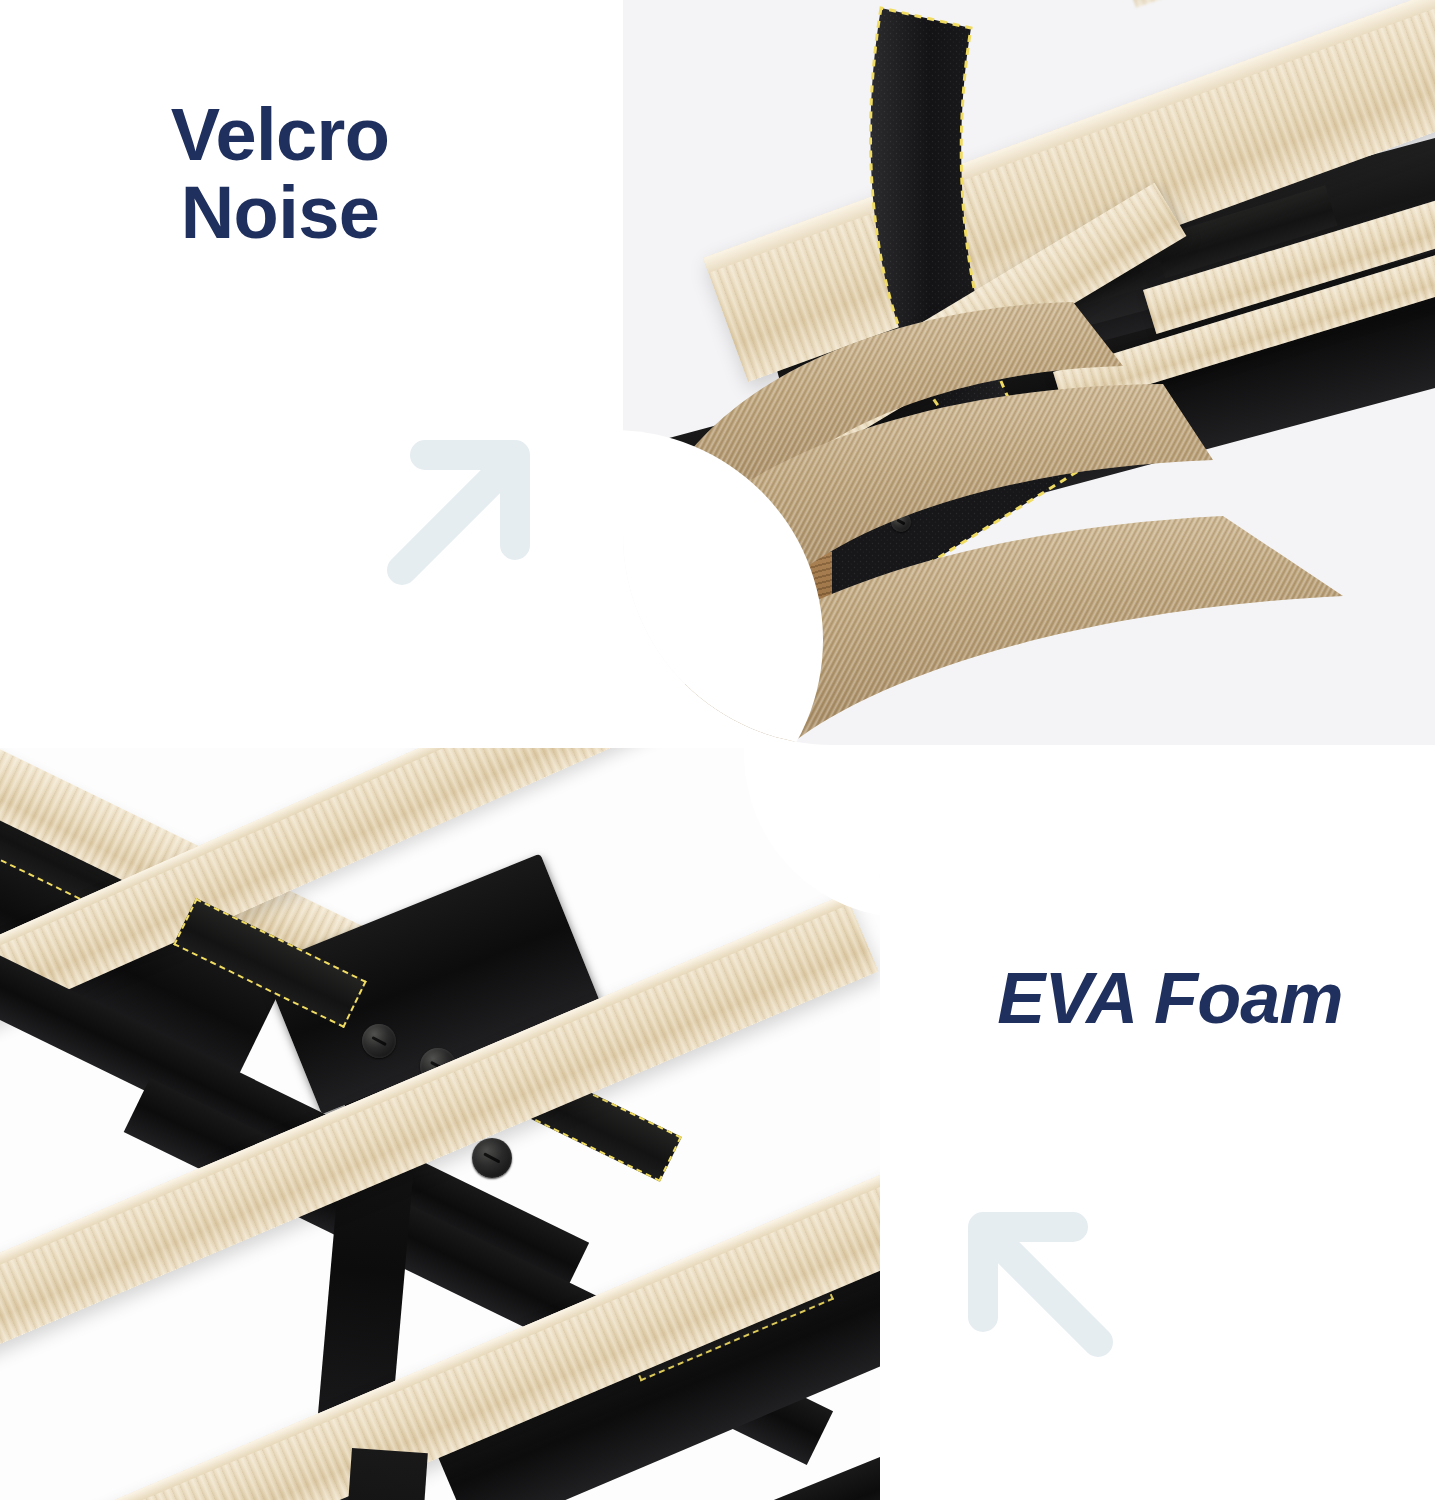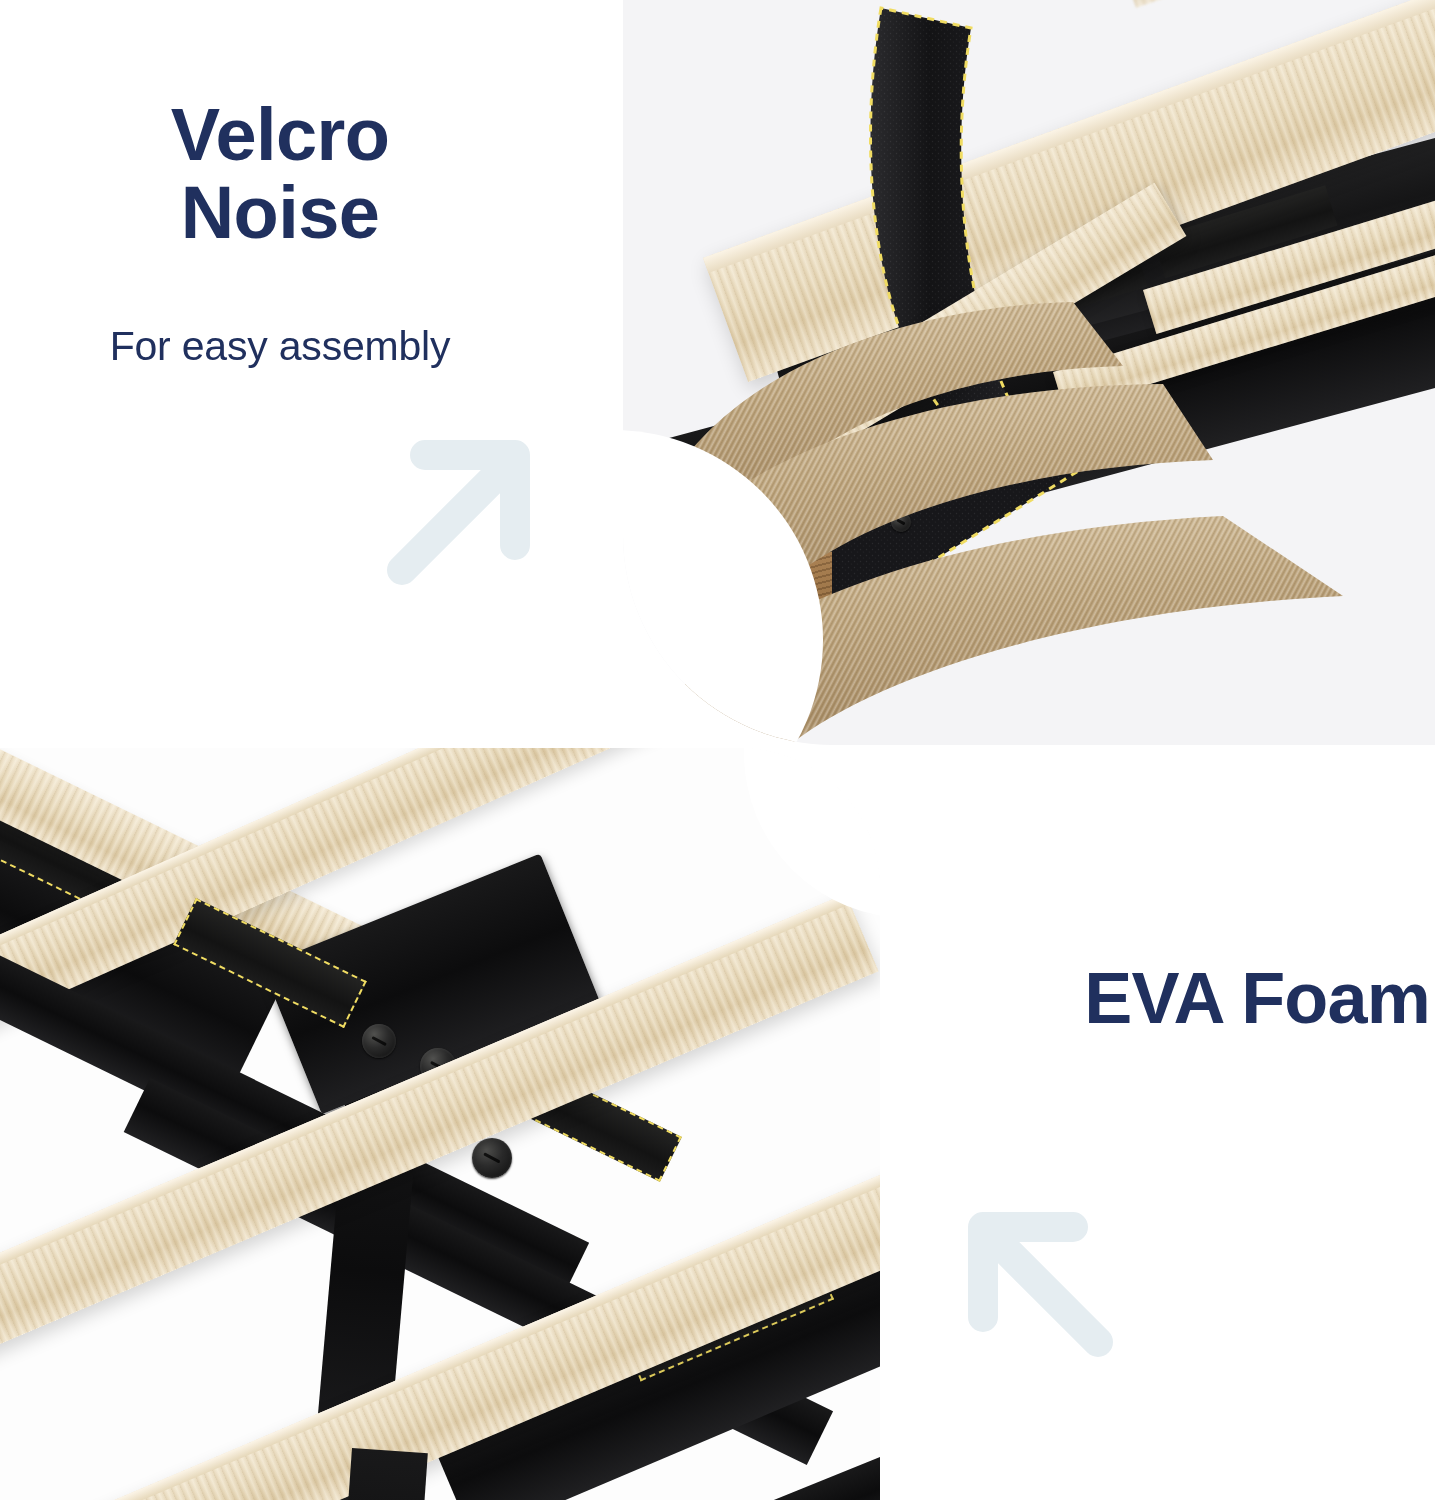--- a/index.html
+++ b/index.html
@@ -39,22 +39,22 @@
 
   .photo-bottom{
     position:absolute;left:0;top:0;width:880px;height:752px;
     background:#fdfdfd;overflow:hidden;
     border-top-right-radius:140px;
   }
 
   .copy-bottom{position:absolute;left:880px;top:0;width:555px;height:752px;background:#ffffff;}
   .copy-bottom .headline{
     position:absolute;left:30px;top:212px;width:520px;
-    text-align:right;color:#20305e;font-weight:700;
-    font-size:72px;line-height:1.06;letter-spacing:-0.8px;
+    text-align:center;color:#20305e;font-weight:700;
+    font-size:72px;line-height:1.06;letter-spacing:-0.8px;font-style:italic;
   }
   .copy-bottom .subline{
     position:absolute;left:32px;top:320px;width:520px;
     text-align:left;color:#20305e;font-weight:400;
     font-size:41px;line-height:1.2;letter-spacing:-0.2px;
   }
 
   
   .ph{position:absolute;}
   .wood{
@@ -85,21 +85,20 @@
 
   <div class="top-section">
 
     <div class="copy-top">
 
       <div class="headline">
         <div>Velcro</div>
         <div>Noise</div>
       </div>
 
-      <div class="subline">For easy assembly</div>
 
       <div class="arrow-ne">
         <svg viewBox="0 0 170 170" width="170" height="170" aria-hidden="true">
           <g fill="none" stroke="#e5edf1" stroke-width="30" stroke-linecap="round" stroke-linejoin="round">
             <path d="M24 146 L132 38"></path>
             <path d="M47 31 L137 31 L137 121"></path>
           </g>
         </svg>
       </div>
     </div>

